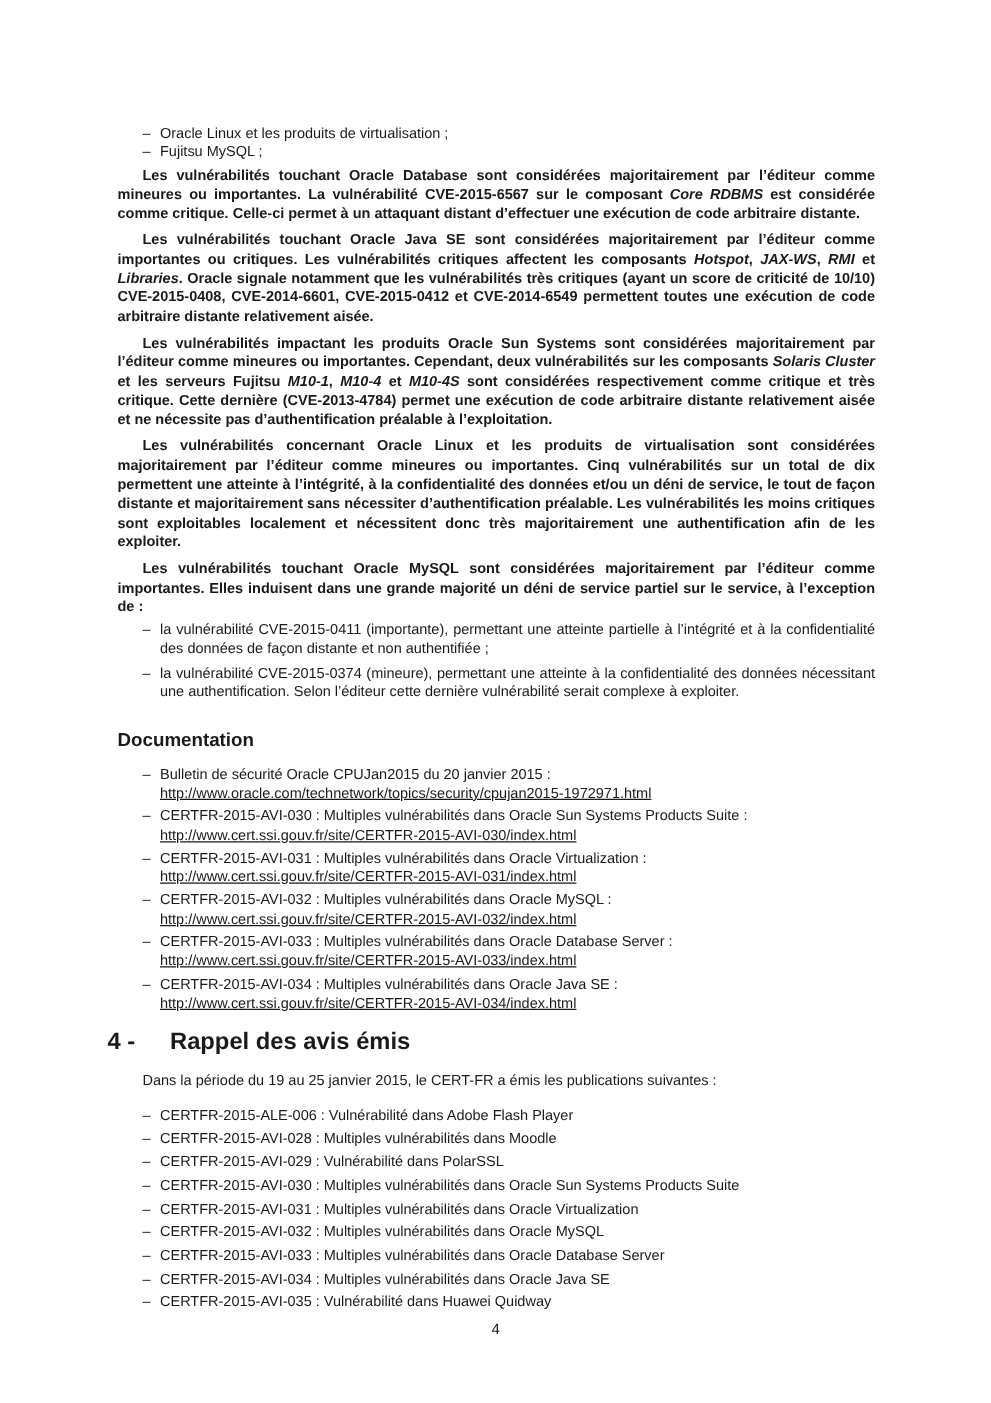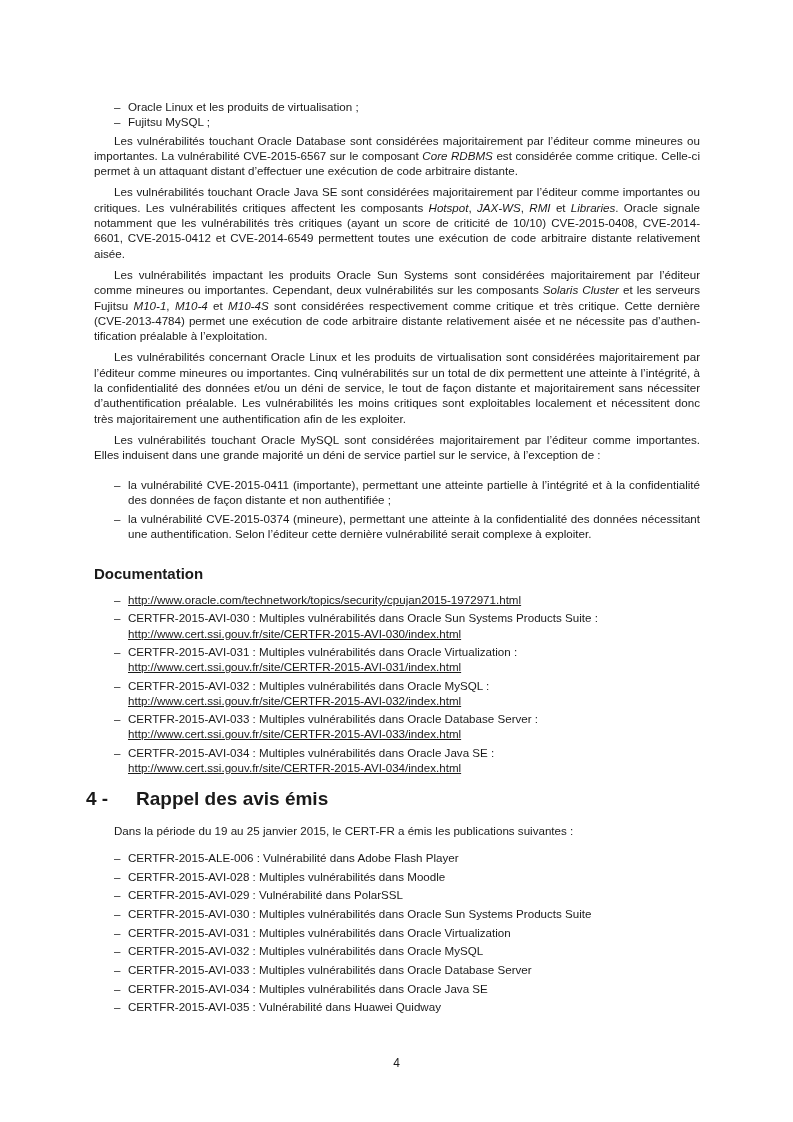--- a/index.html
+++ b/index.html
@@ -2,21 +2,21 @@
 <html><head>
 <meta charset="utf-8">
 <style>
   html, body { margin: 0; padding: 0; background: #ffffff; }
   body { width: 793px; height: 1122px; position: relative; overflow: hidden;
          font-family: "Liberation Sans", sans-serif; color: #1a1a1a; }
   .page { position: absolute; left: 94px; top: 99px; width: 606px; font-size: 11.6px; line-height: 15.3px; }
   .dash-item { position: relative; padding-left: 34px; margin: 0; }
   .dash-item .dash { position: absolute; left: 20px; top: 0; }
   .list-top { margin-bottom: 3px; }
-  p.para { margin: 0 0 6px 0; text-align: justify; text-indent: 20px; }
+  p.para { margin: 0 0 6px 0; text-align: justify; text-indent: 20px; font-weight: bold; }
   .sub-list { margin: 0 0 0 0; }
   .sub-list .dash-item { margin-bottom: 4px; text-align: justify; }
   .doc-title { font-weight: bold; font-size: 15px; margin: 24px 0 11px 0; }
   .doc-list .dash-item { margin-bottom: 3px; }
   .doc-link { display: block; text-decoration: underline; color: #1a1a1a; }
   .section-title { font-weight: bold; font-size: 19px; margin: 16px 0 14px -8px; display: flex; }
   .section-title .num { width: 50px; }
   .intro { margin: 16px 0 12px 20px; }
   .avis-list .dash-item { margin-bottom: 3.4px; }
   .page-num { position: absolute; left: 0; width: 793px; top: 1056px; text-align: center; font-size: 12px; }
@@ -33,31 +33,31 @@
   </div>
 
   <p class="para"><span>Les vulnérabilités touchant Oracle Database sont considérées majoritairement par l’éditeur comme mineures ou importantes. La vulnérabilité CVE-2015-6567 sur le composant </span><em>Core RDBMS</em><span> est considérée comme critique. Celle-ci permet à un attaquant distant d’effectuer une exécution de code arbitraire distante.</span></p>
 
   <p class="para"><span>Les vulnérabilités touchant Oracle Java SE sont considérées majoritairement par l’éditeur comme importantes ou critiques. Les vulnérabilités critiques affectent les composants </span><em>Hotspot</em><span>, </span><em>JAX-WS</em><span>, </span><em>RMI</em><span> et </span><em>Libraries</em><span>. Oracle signale notamment que les vulnérabilités très critiques (ayant un score de criticité de 10/10) CVE-2015-0408, CVE-2014-6601, CVE-2015-0412 et CVE-2014-6549 permettent toutes une exécution de code arbitraire distante relativement aisée.</span></p>
 
   <p class="para"><span>Les vulnérabilités impactant les produits Oracle Sun Systems sont considérées majoritairement par l’éditeur comme mineures ou importantes. Cependant, deux vulnérabilités sur les composants </span><em>Solaris Cluster</em><span> et les serveurs Fujitsu </span><em>M10-1</em><span>, </span><em>M10-4</em><span> et </span><em>M10-4S</em><span> sont considérées respectivement comme critique et très critique. Cette dernière (CVE-2013-4784) permet une exécution de code arbitraire distante relativement aisée et ne nécessite pas d’authen­tification préalable à l’exploitation.</span></p>
 
   <p class="para">Les vulnérabilités concernant Oracle Linux et les produits de virtualisation sont considérées majoritairement par l’éditeur comme mineures ou importantes. Cinq vulnérabilités sur un total de dix permettent une atteinte à l’intégrité, à la confidentialité des données et/ou un déni de service, le tout de façon distante et majoritairement sans nécessiter d’authentification préalable. Les vulnérabilités les moins critiques sont exploitables localement et nécessitent donc très majoritairement une authentification afin de les exploiter.</p>
 
-  <p class="para" style="margin-bottom:14px">Les vulnérabilités touchant Oracle MySQL sont considérées majoritairement par l’éditeur comme importantes. Elles induisent dans une grande majorité un déni de service partiel sur le service, à l’exception de :</p>
+  <p class="para" style="margin-bottom:3px">Les vulnérabilités touchant Oracle MySQL sont considérées majoritairement par l’éditeur comme importantes. Elles induisent dans une grande majorité un déni de service partiel sur le service, à l’exception de :</p>
 
   <div class="sub-list">
     <div class="dash-item"><span class="dash">–</span><span>la vulnérabilité CVE-2015-0411 (importante), permettant une atteinte partielle à l’intégrité et à la confiden­tialité des données de façon distante et non authentifiée ;</span></div>
     <div class="dash-item"><span class="dash">–</span><span>la vulnérabilité CVE-2015-0374 (mineure), permettant une atteinte à la confidentialité des données nécessi­tant une authentification. Selon l’éditeur cette dernière vulnérabilité serait complexe à exploiter.</span></div>
   </div>
 
   <div class="doc-title">Documentation</div>
 
   <div class="doc-list">
-    <div class="dash-item"><span class="dash">–</span><a class="doc-link">http://www.oracle.com/technetwork/topics/security/cpujan2015-1972971.html</a></div>
+    <div class="dash-item"><span class="dash">–</span><span>Bulletin de sécurité Oracle CPUJan2015 du 20 janvier 2015 :</span><a class="doc-link">http://www.oracle.com/technetwork/topics/security/cpujan2015-1972971.html</a></div>
     <div class="dash-item"><span class="dash">–</span><span>CERTFR-2015-AVI-030 : Multiples vulnérabilités dans Oracle Sun Systems Products Suite :</span><a class="doc-link">http://www.cert.ssi.gouv.fr/site/CERTFR-2015-AVI-030/index.html</a></div>
     <div class="dash-item"><span class="dash">–</span><span>CERTFR-2015-AVI-031 : Multiples vulnérabilités dans Oracle Virtualization :</span><a class="doc-link">http://www.cert.ssi.gouv.fr/site/CERTFR-2015-AVI-031/index.html</a></div>
     <div class="dash-item"><span class="dash">–</span><span>CERTFR-2015-AVI-032 : Multiples vulnérabilités dans Oracle MySQL :</span><a class="doc-link">http://www.cert.ssi.gouv.fr/site/CERTFR-2015-AVI-032/index.html</a></div>
     <div class="dash-item"><span class="dash">–</span><span>CERTFR-2015-AVI-033 : Multiples vulnérabilités dans Oracle Database Server :</span><a class="doc-link">http://www.cert.ssi.gouv.fr/site/CERTFR-2015-AVI-033/index.html</a></div>
     <div class="dash-item"><span class="dash">–</span><span>CERTFR-2015-AVI-034 : Multiples vulnérabilités dans Oracle Java SE :</span><a class="doc-link">http://www.cert.ssi.gouv.fr/site/CERTFR-2015-AVI-034/index.html</a></div>
   </div>
 
   <div class="section-title">
     <span class="num">4 -</span>
     <span>Rappel des avis émis</span>

